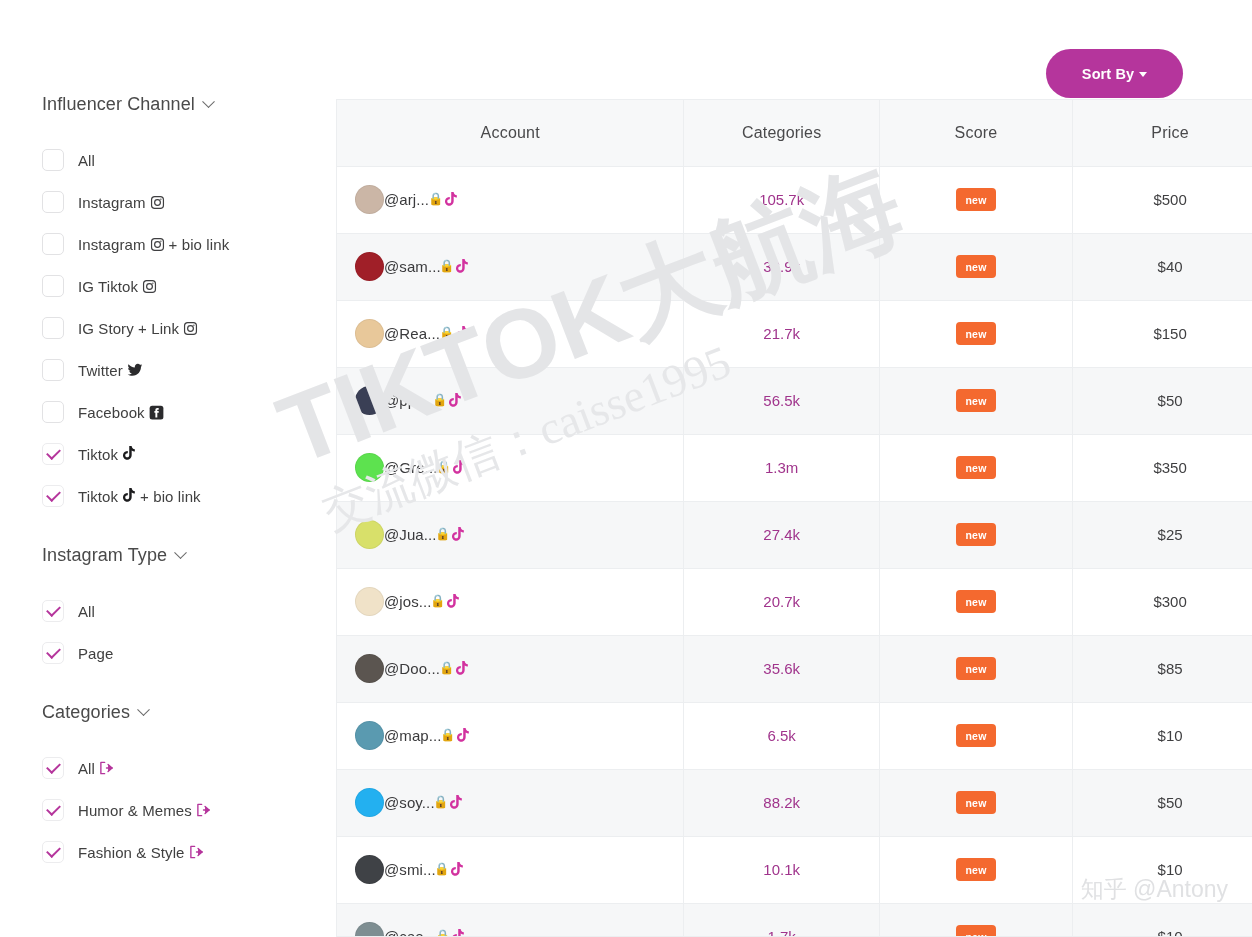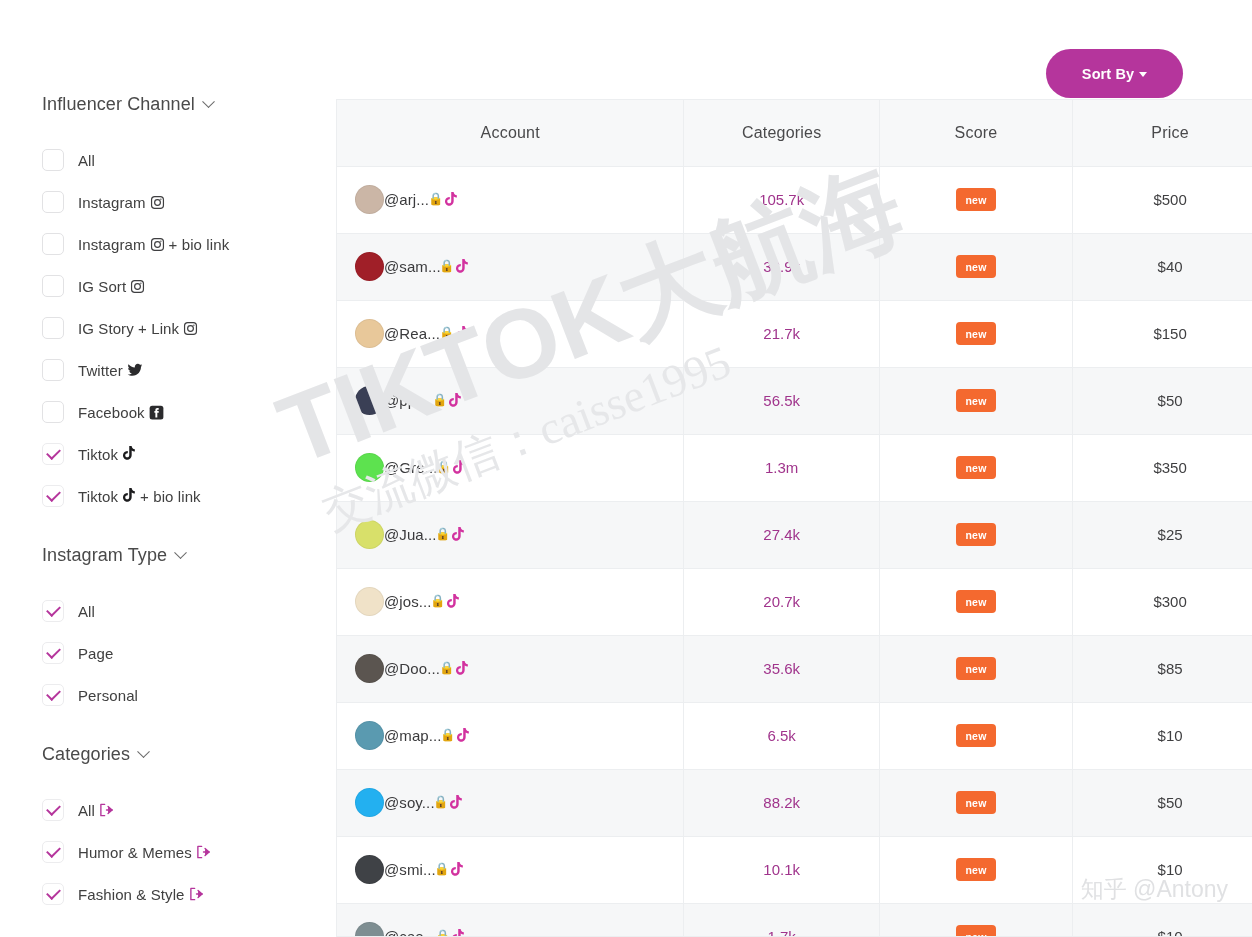--- a/index.html
+++ b/index.html
@@ -194,21 +194,21 @@
               <circle cx="12" cy="12" r="4.6"></circle>
               <circle cx="17.4" cy="6.6" r="1.1" fill="#3f3f41" stroke="none"></circle>
             </svg>
           </span>
           <span>+ bio link</span>
         </span>
       </div>
       <div class="opt">
         <span class="cb"></span>
         <span class="opt-label">
-          <span>IG Sort</span>
+          <span>IG Tiktok</span>
           <span class="ic">
             <svg width="15" height="15" viewBox="0 0 24 24" fill="none" stroke="#3f3f41" stroke-width="1.9">
               <rect x="2.5" y="2.5" width="19" height="19" rx="5"></rect>
               <circle cx="12" cy="12" r="4.6"></circle>
               <circle cx="17.4" cy="6.6" r="1.1" fill="#3f3f41" stroke="none"></circle>
             </svg>
           </span>
         </span>
       </div>
       <div class="opt">
@@ -278,26 +278,20 @@
       <div class="opt">
         <span class="cb on"></span>
         <span class="opt-label">
           <span>All</span>
         </span>
       </div>
       <div class="opt">
         <span class="cb on"></span>
         <span class="opt-label">
           <span>Page</span>
-        </span>
-      </div>
-      <div class="opt">
-        <span class="cb on"></span>
-        <span class="opt-label">
-          <span>Personal</span>
         </span>
       </div>
       <div class="grp-gap"></div>
       <div class="group-title">
         <span>Categories</span>
         <span class="chev"></span>
       </div>
       <div class="opt">
         <span class="cb on"></span>
         <span class="opt-label">

